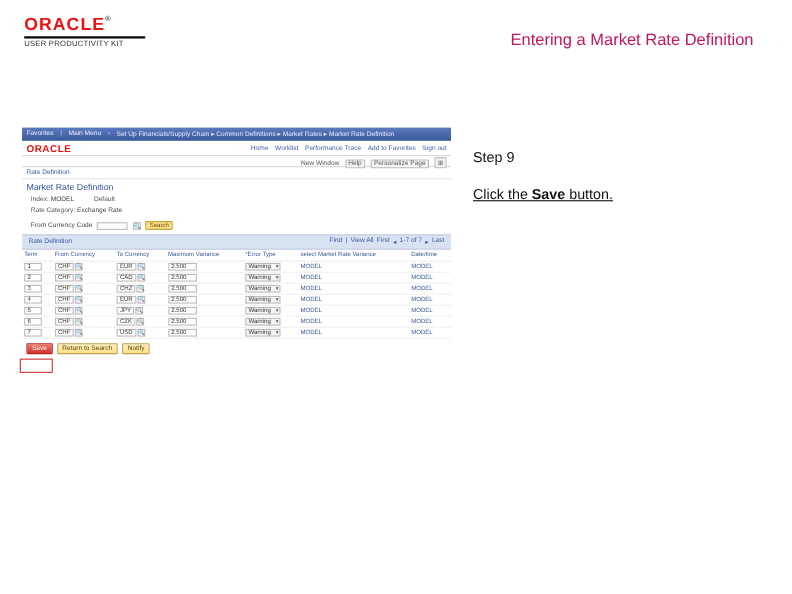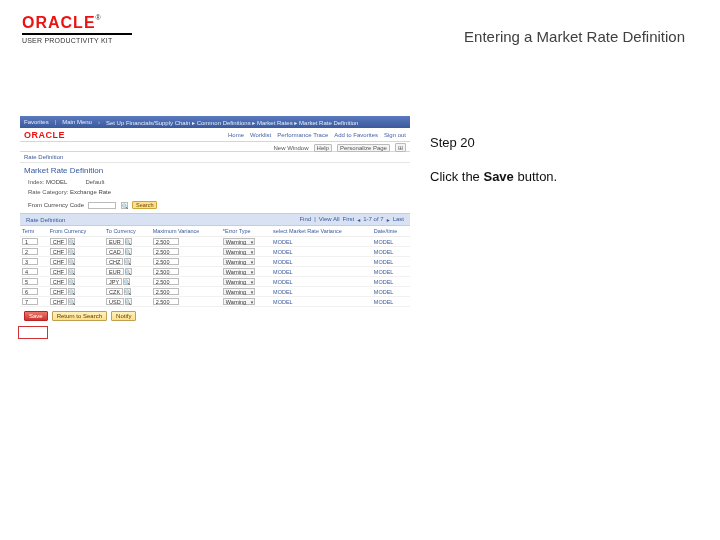--- a/index.html
+++ b/index.html
@@ -44,36 +44,37 @@
     font-size: 7px;
     color: #333;
     margin-top: 2px;
     letter-spacing: 0.2px;
   }
   .header-title {
     position: absolute;
     top: 28px;
     right: 35px;
     font-size: 15px;
-    color: #404040;
+    color: #be185d;
   }
   
   .step-label {
     position: absolute;
     top: 135px;
     left: 430px;
     font-size: 13px;
     color: #111;
   }
   .step-instruction {
     position: absolute;
     top: 169px;
     left: 430px;
     font-size: 13px;
     color: #111;
+    text-decoration: underline;
   }
   .step-instruction b { font-weight: bold; }
   
   .app-shot {
     position: absolute;
     top: 116px;
     left: 20px;
     width: 390px;
     height: 230px;
     border: 0;
@@ -263,21 +264,21 @@
 <body>
 
 <div class="page">
   <div class="oracle-logo-block">
     <span class="oracle-word">ORACLE</span><span class="oracle-tm">®</span>
     <div class="oracle-rule"></div>
     <div class="oracle-sub">USER PRODUCTIVITY KIT</div>
   </div>
   <div class="header-title">Entering a Market Rate Definition</div>
 
-  <div class="step-label">Step 20</div>
+  <div class="step-label">Step 9</div>
   <div class="step-instruction">
     <span>Click the </span><b>Save </b><span>button.</span>
   </div>
 
   <div class="app-shot">
     <div class="topbar">
       <span>Favorites</span>
       <span class="sep">|</span>
       <span>Main Menu</span>
       <span class="sep">›</span>

